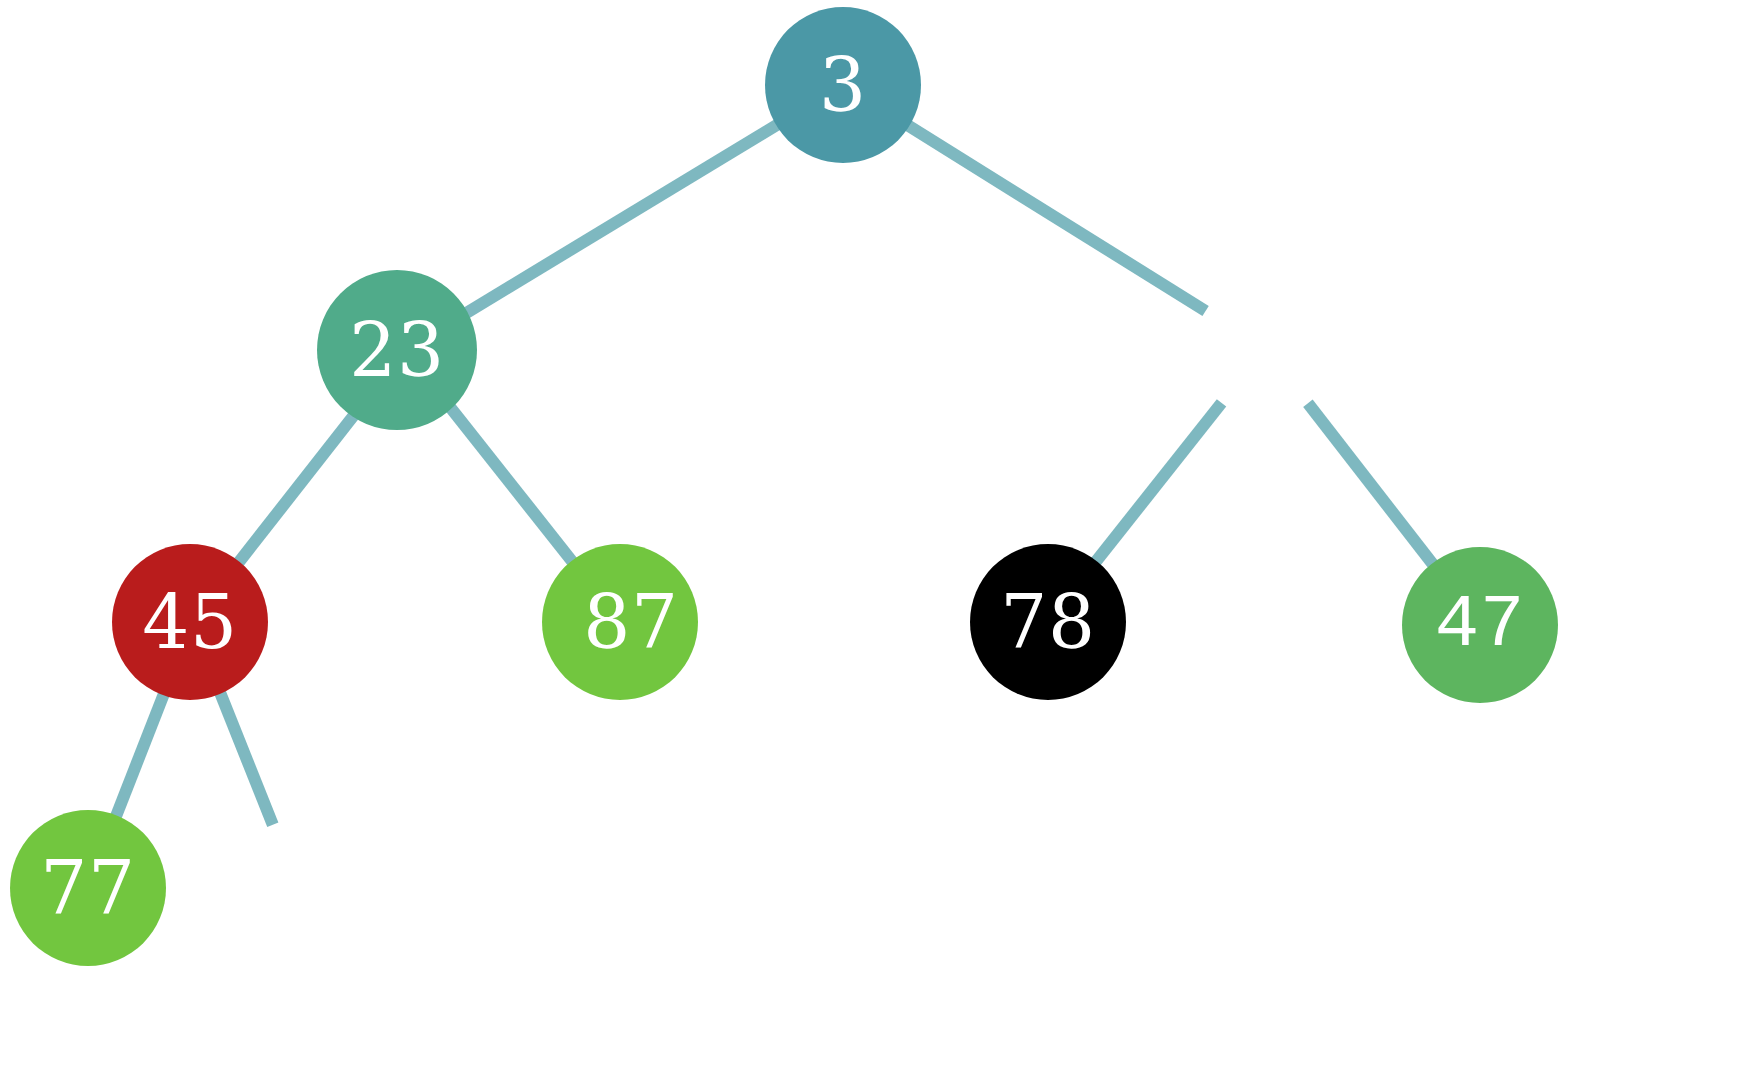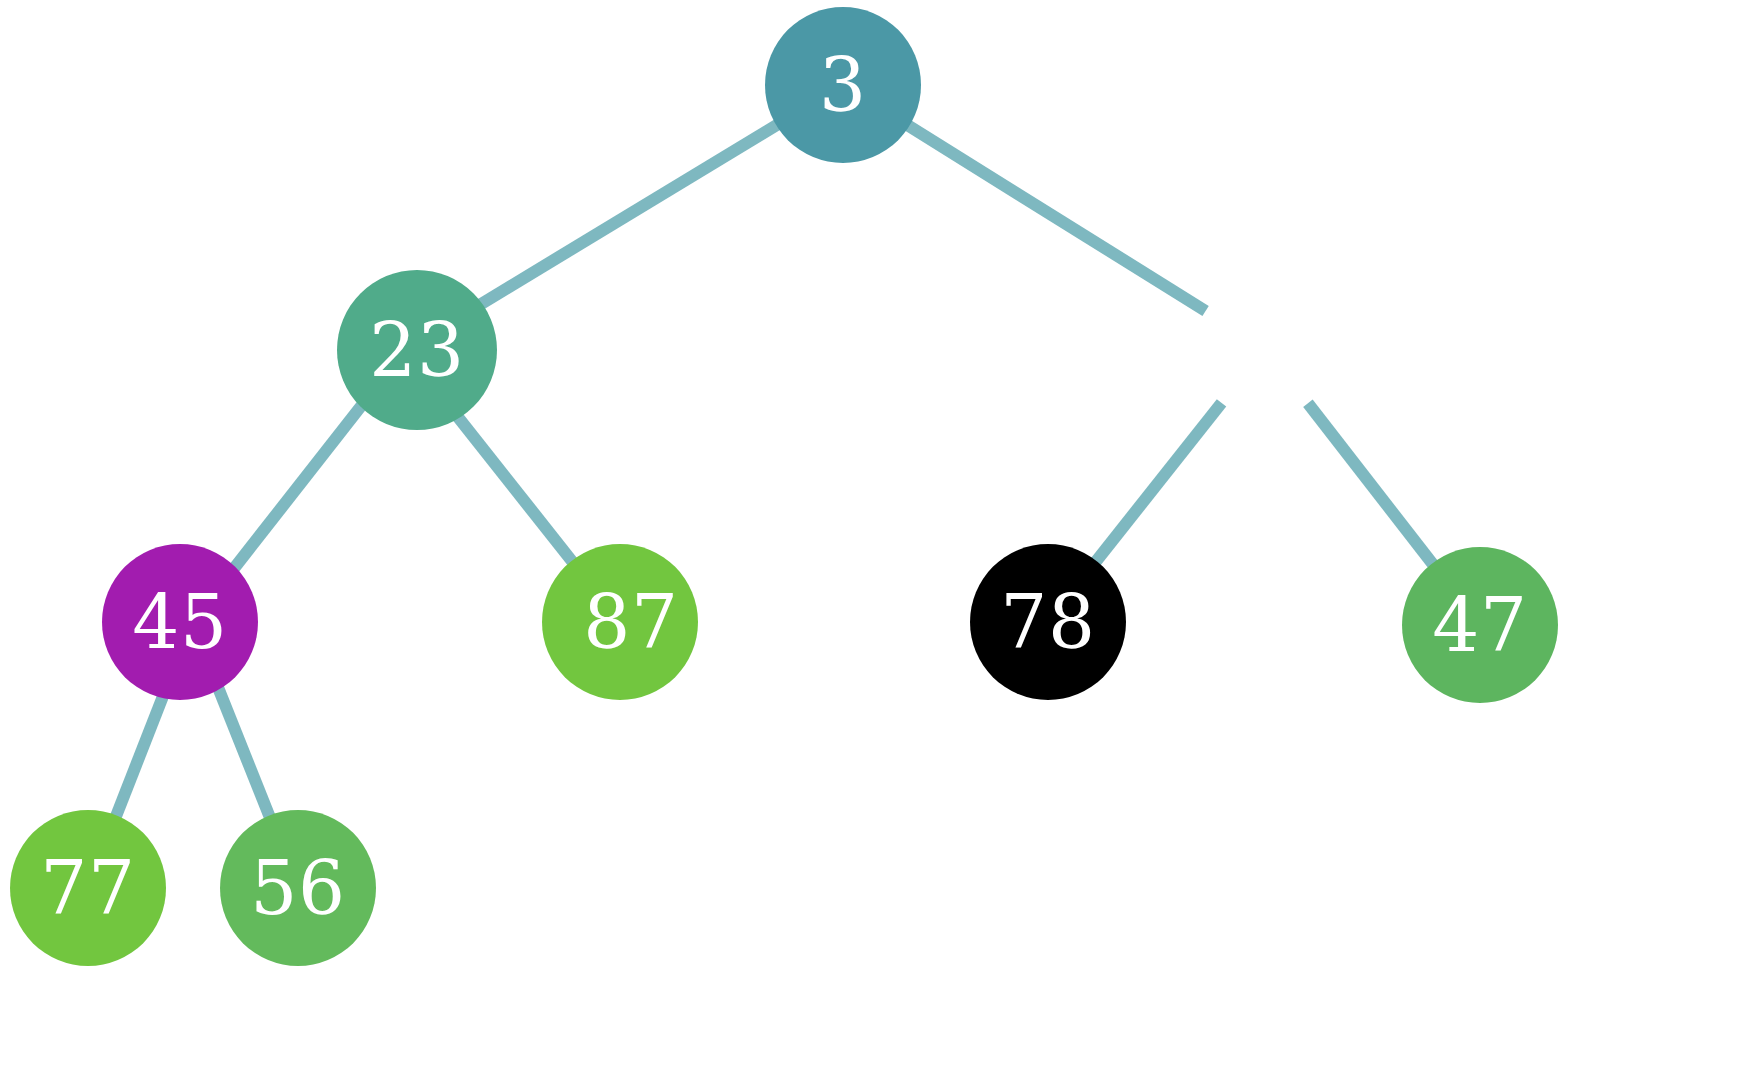--- a/index.html
+++ b/index.html
@@ -60,36 +60,33 @@
       <line x1="1221.5405351514066" y1="402.8750846475327" x2="1090.2177658529192" y2="568.6927749138254" stroke="#7EB8C0" stroke-width="12" stroke-linecap="butt"></line>
       <line x1="1307.9205391679393" y1="403.29762488148464" x2="1438.3057619511446" y2="571.2823072579864" stroke="#7EB8C0" stroke-width="12" stroke-linecap="butt"></line>
       <line x1="167.23879950470644" y1="685.3315320360393" x2="112.76120049529356" y2="824.6684679639607" stroke="#7EB8C0" stroke-width="12" stroke-linecap="butt"></line>
       <line x1="217.17265582391713" y1="685.169117444924" x2="272.8273441760829" y2="824.830882555076" stroke="#7EB8C0" stroke-width="12" stroke-linecap="butt"></line>
     </svg>
 
   <div id="node-layer">
       <div class="tree-node" style="left: 765px; top: 7px; width: 156px; height: 156px; background: rgb(75, 152, 166);">
         <span class="tree-node-label" style="font-size: 74px; color: rgb(255, 255, 255);">3</span>
       </div>
-      <div class="tree-node" style="left: 337px; top: 270px; width: 160px; height: 160px; background: rgb(80, 171, 138);">
+      <div class="tree-node" style="left: 317px; top: 270px; width: 160px; height: 160px; background: rgb(80, 171, 138);">
         <span class="tree-node-label" style="font-size: 74px; color: rgb(255, 255, 255);">23</span>
       </div>
-      <div class="tree-node" style="left: 102px; top: 544px; width: 156px; height: 156px; background: #a21caf;">
+      <div class="tree-node" style="left: 112px; top: 544px; width: 156px; height: 156px; background: #b91c1c;">
         <span class="tree-node-label" style="font-size: 74px; color: rgb(255, 255, 255);">45</span>
       </div>
       <div class="tree-node" style="left: 542px; top: 544px; width: 156px; height: 156px; background: rgb(114, 198, 63);">
         <span class="tree-node-label" style="font-size: 74px; color: rgb(255, 255, 255); margin-left: 22px;">87</span>
       </div>
       <div class="tree-node" style="left: 970px; top: 544px; width: 156px; height: 156px; background: #000000;">
         <span class="tree-node-label" style="font-size: 74px; color: rgb(255, 255, 255);">78</span>
       </div>
       <div class="tree-node" style="left: 1402px; top: 547px; width: 156px; height: 156px; background: rgb(93, 181, 95);">
-        <span class="tree-node-label" style="font-size: 74px; color: rgb(255, 255, 255);">47</span>
+        <span class="tree-node-label" style="font-size: 74px; color: rgb(255, 255, 255); font-family: Liberation Mono, monospace;">47</span>
       </div>
       <div class="tree-node" style="left: 10px; top: 810px; width: 156px; height: 156px; background: rgb(114, 198, 63); text-align: center;">
         <span class="tree-node-label" style="font-size: 74px; color: rgb(255, 255, 255);">77</span>
-      </div>
-      <div class="tree-node" style="left: 220px; top: 810px; width: 156px; height: 156px; background: rgb(99, 186, 92);">
-        <span class="tree-node-label" style="font-size: 74px; color: rgb(255, 255, 255);">56</span>
       </div>
     </div>
 
 </div>
 
 </body></html>

